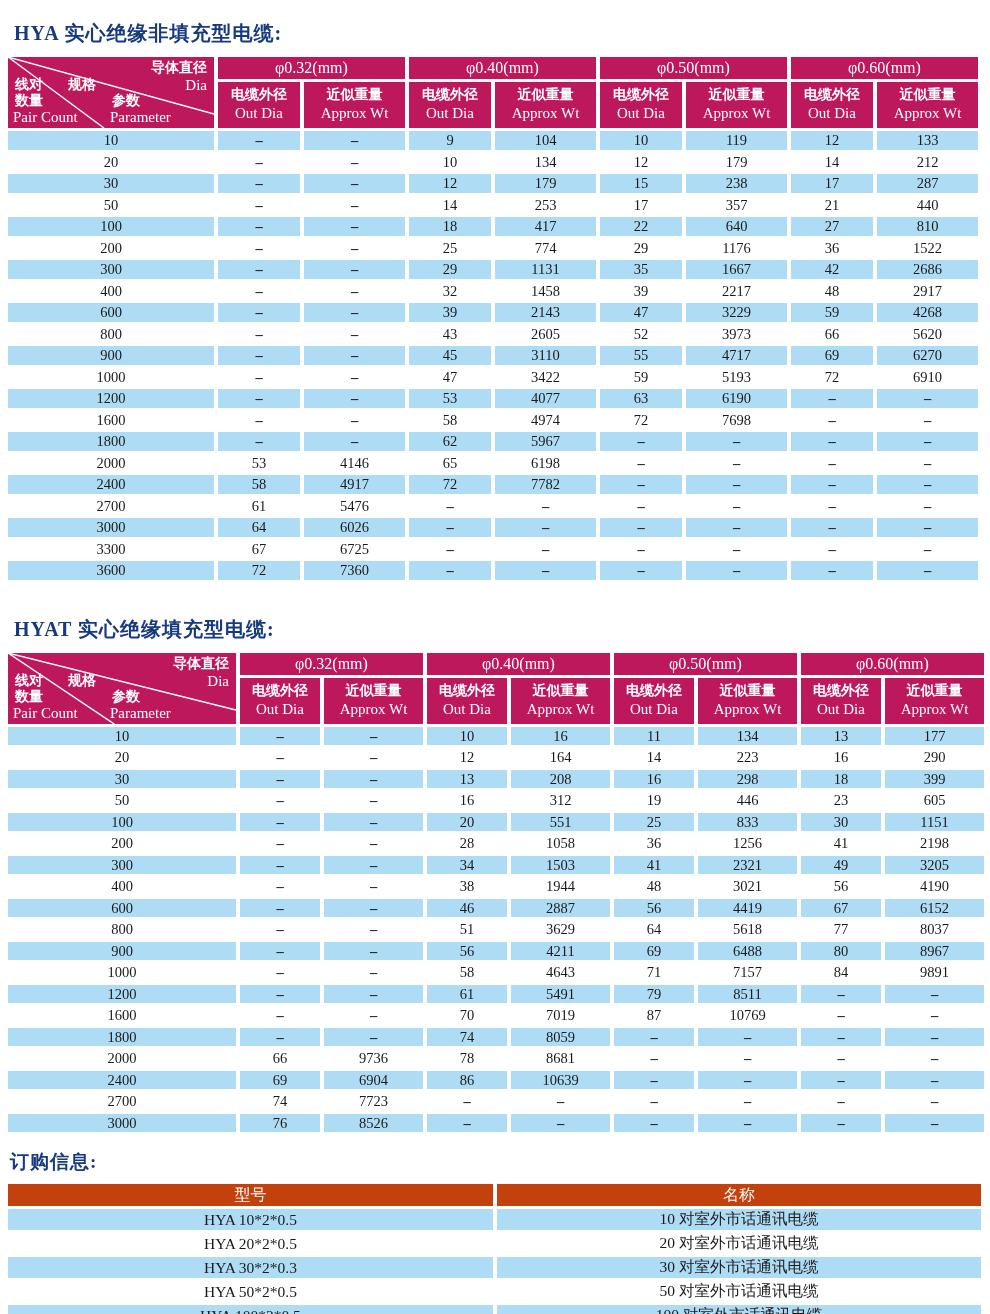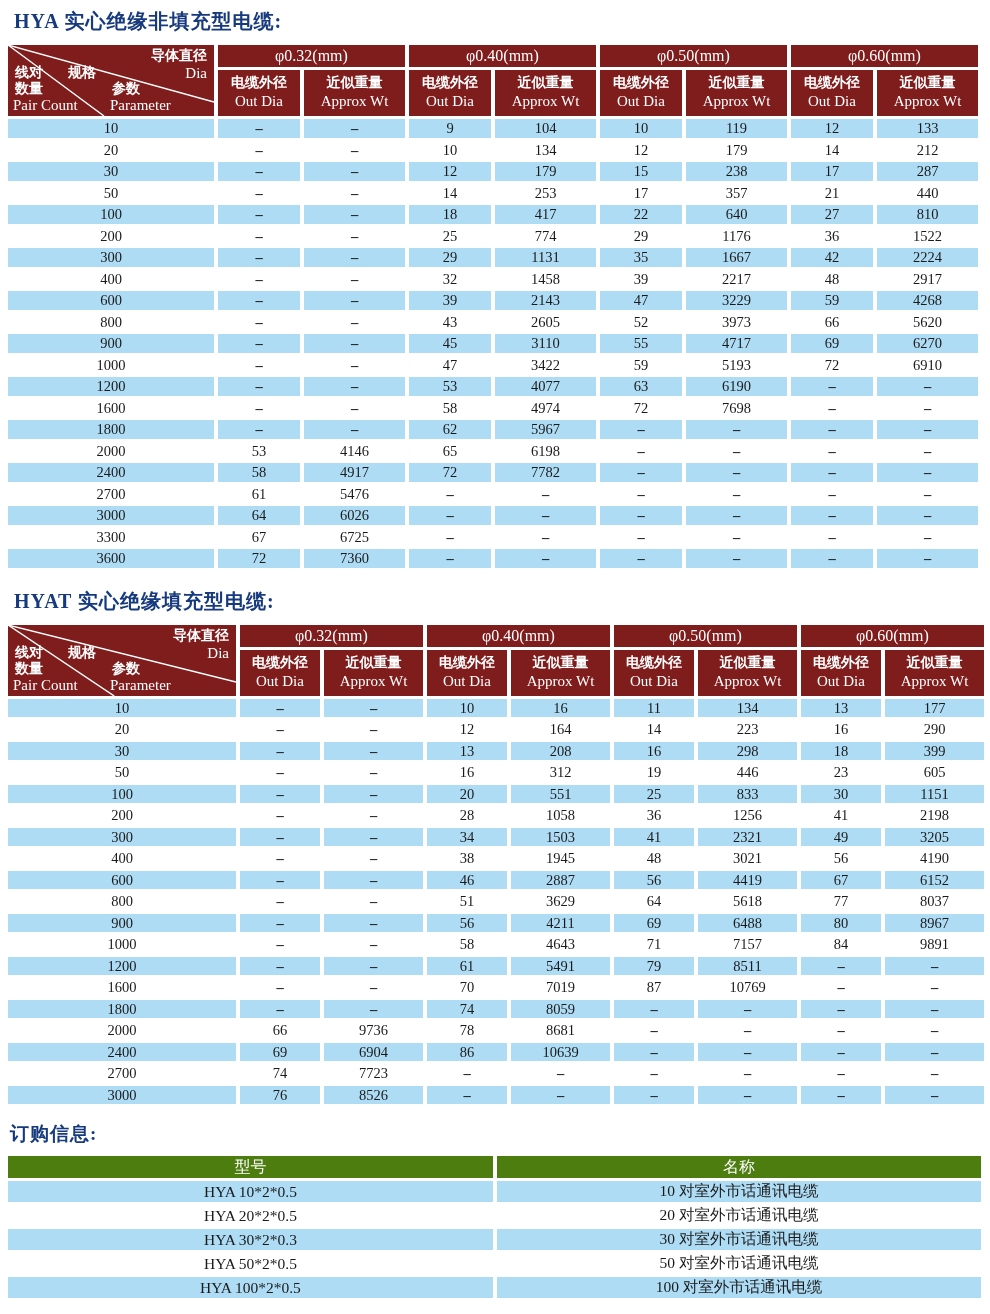--- a/index.html
+++ b/index.html
@@ -1,30 +1,30 @@
 <!DOCTYPE html>
 <html><head>
 <meta charset="utf-8">
 <style>
   html,body{margin:0;padding:0;background:#ffffff;}
   body{width:990px;height:1314px;overflow:hidden;
        font-family:"Liberation Serif", serif;color:#1a1a1a;}
-  .page{width:990px;height:1314px;padding-top:8px;box-sizing:border-box;}
+  .page{width:990px;height:1314px;padding-top:20px;box-sizing:border-box;}
 
   .sec-title{margin:0 0 7px 14px;font-size:20px;font-weight:bold;
              color:#163a7d;letter-spacing:1px;}
-  .sec-title.mid{margin-top:17px;}
+  .sec-title.mid{margin-top:33px;}
   .sec-title.small{margin-left:10px;font-size:19px;margin-top:14px;margin-bottom:6px;}
 
   table{border-collapse:separate;border-spacing:4px 3px;margin-left:4px;
         table-layout:fixed;}
   th,td{padding:0;text-align:center;vertical-align:middle;overflow:hidden;}
 
   
-  .spec th{background:#7f1d1d;color:#ffffff;font-weight:normal;}
+  .spec th{background:#be185d;color:#ffffff;font-weight:normal;}
   .spec .g-row th{height:22px;font-size:16px;}
   .spec .s-row th{height:46px;font-size:14px;line-height:1.3;}
   .spec .s-row .cn{font-weight:bold;font-size:14px;}
   .spec .s-row .en{font-size:15px;}
   .spec td{height:18.5px;font-size:14.5px;line-height:1;}
   .spec tbody tr:nth-child(odd) td{background:#aedcf4;}
   .spec td.dash{font-weight:bold;}
 
   
   .corner{position:relative;background:#163a7d;}
@@ -35,21 +35,21 @@
   .c-dia-cn{right:7px;top:4px;}
   .c-dia-en{right:7px;top:21px;}
   .c-pair-1{left:7px;top:21px;}
   .c-pair-2{left:7px;top:37px;}
   .c-pair-3{left:5px;bottom:3px;}
   .c-par-1{left:60px;top:21px;text-align:center;}
   .c-par-2{left:104px;top:37px;}
   .c-par-3{left:102px;bottom:3px;}
 
   
-  .order th{background:#4d7c0f;color:#ffffff;height:22px;font-size:16px;
+  .order th{background:#c2410c;color:#ffffff;height:22px;font-size:16px;
             font-weight:normal;}
   .order td{height:20.5px;font-size:15.5px;}
   .order tbody tr:nth-child(odd) td{background:#aedcf4;}
 </style>
 </head>
 <body>
 
 <div class="page">
 
   <h2 class="sec-title">HYA 实心绝缘非填充型电缆:</h2>
@@ -191,21 +191,21 @@
         </tr>
         <tr>
           <td>300</td>
           <td class="dash">–</td>
           <td class="dash">–</td>
           <td>29</td>
           <td>1131</td>
           <td>35</td>
           <td>1667</td>
           <td>42</td>
-          <td>2224</td>
+          <td>2686</td>
         </tr>
         <tr>
           <td>400</td>
           <td class="dash">–</td>
           <td class="dash">–</td>
           <td>32</td>
           <td>1458</td>
           <td>39</td>
           <td>2217</td>
           <td>48</td>
@@ -503,21 +503,21 @@
           <td>41</td>
           <td>2321</td>
           <td>49</td>
           <td>3205</td>
         </tr>
         <tr>
           <td>400</td>
           <td class="dash">–</td>
           <td class="dash">–</td>
           <td>38</td>
-          <td>1945</td>
+          <td>1944</td>
           <td>48</td>
           <td>3021</td>
           <td>56</td>
           <td>4190</td>
         </tr>
         <tr>
           <td>600</td>
           <td class="dash">–</td>
           <td class="dash">–</td>
           <td>46</td>

